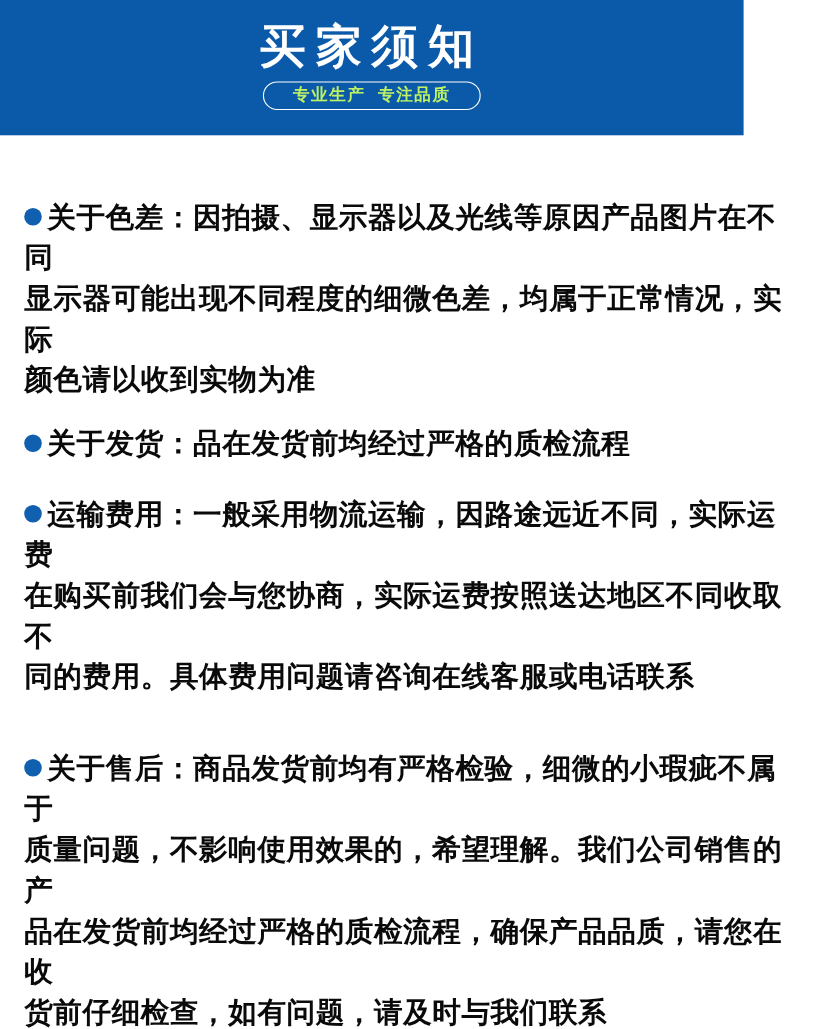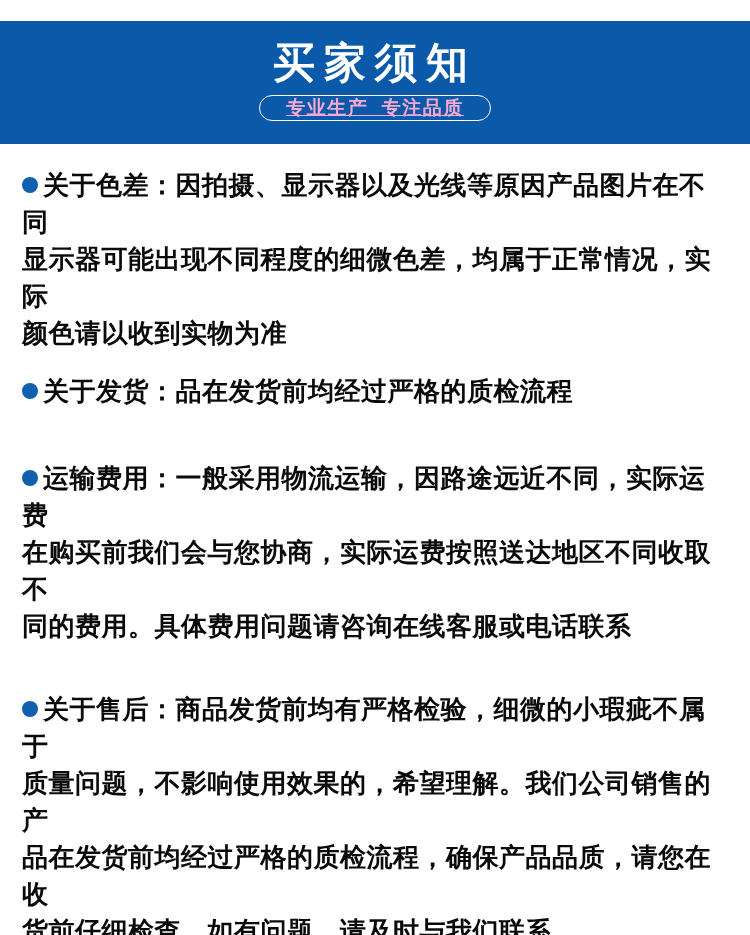--- a/index.html
+++ b/index.html
@@ -11,22 +11,21 @@
   .page {
     position: relative;
     width: 750px;
     height: 935px;
     margin: 0 auto;
     background: #ffffff;
     overflow: hidden;
   }
   
   .banner {
-    margin-top: 21px;
-    width: 750px;
+    width: 676px;
     height: 123px;
     background: #0b5aa9;
     text-align: center;
     box-sizing: border-box;
     padding-top: 19px;
   }
   .banner-title {
     color: #ffffff;
     font-size: 42px;
     font-weight: 700;
@@ -38,26 +37,25 @@
     display: inline-block;
     margin-top: 9px;
     height: 26px;
     line-height: 24px;
     padding: 0 26px;
     border: 1.5px solid #ffffff;
     border-radius: 14px;
     box-sizing: border-box;
   }
   .tagline-text {
-    color: #f9a8d4;
-    font-size: 19px;
+    color: #bef264;
+    font-size: 15px;
     font-weight: 700;
     letter-spacing: 1.5px;
     white-space: pre;
-    text-decoration: underline;
   }
   
   .body {
     padding: 0 24px 60px 22px;
   }
   .notice {
     margin: 0;
     color: #0a0a0a;
     font-size: 26px;
     font-weight: 700;
@@ -70,24 +68,24 @@
   .bullet {
     display: inline-block;
     width: 16px;
     height: 16px;
     border-radius: 50%;
     background: #1060af;
     margin-right: 5px;
     vertical-align: middle;
     transform: translateY(-2px);
   }
-  .mt-p1 { margin-top: 23px; }
+  .mt-p1 { margin-top: 56px; }
   .mt-p2 { margin-top: 30px; }
   .mt-p3 { margin-top: 21px; }
-  .mt-p4 { margin-top: 50px; }
+  .mt-p4 { margin-top: 27px; }
   .mt-p5 { margin-top: 46px; }
 </style>
 </head>
 <body>
 
 <div class="page">
 
   <div class="banner" style="background: rgb(11, 90, 169);">
     <h1 class="banner-title">买家须知</h1>
     <div class="tagline-badge">

